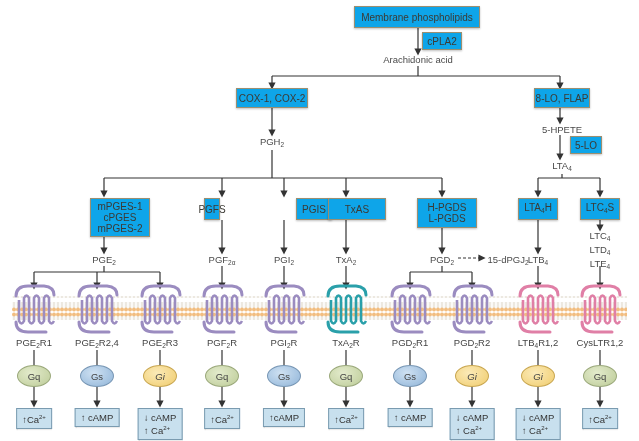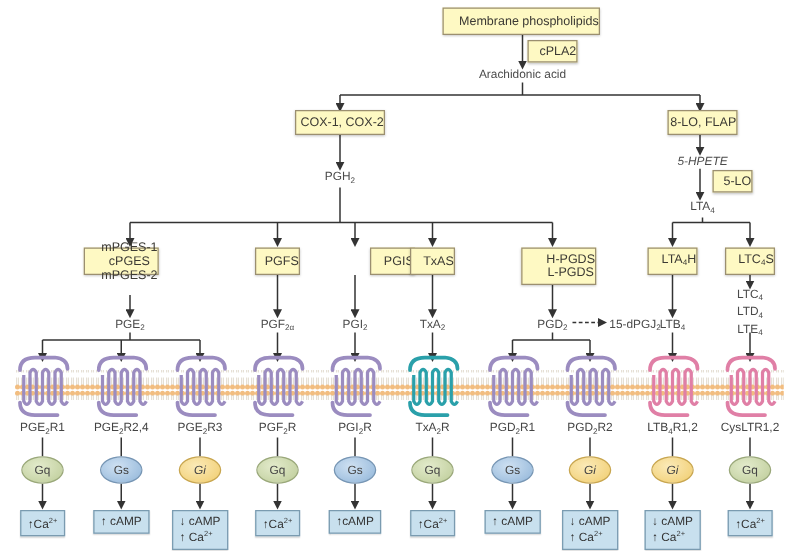--- a/index.html
+++ b/index.html
@@ -1,18 +1,18 @@
 <!DOCTYPE html>
 <html><head>
 <meta charset="utf-8">
 <style>
   html, body { margin:0; padding:0; background:#ffffff; }
   body { width:639px; height:441px; position:relative; overflow:hidden; font-family:"Liberation Sans", sans-serif; color:#3a3a3a; }
   #canvas { position:absolute; left:0; top:0; width:639px; height:441px; }
-  .enz { position:absolute; background:#fef9c3; border:1.5px solid #9b8f70; box-shadow:0 1px 2px rgba(0,0,0,0.25); font-size:10px; color:#3c3a34; display:flex; align-items:center; justify-content:flex-end; text-align:center; line-height:11px; box-sizing:border-box; }
+  .enz { position:absolute; background:#0ea5e9; border:1.5px solid #9b8f70; box-shadow:0 1px 2px rgba(0,0,0,0.25); font-size:10px; color:#3c3a34; display:flex; align-items:center; justify-content:center; text-align:center; line-height:11px; box-sizing:border-box; }
   .lbl { position:absolute; font-size:9.5px; color:#4a4a4a; white-space:nowrap; transform:translateX(-50%); text-align:center; line-height:11px; }
   .lbl sub { font-size:6.5px; vertical-align:-2px; }
   .rlbl { position:absolute; font-size:9.5px; color:#444; white-space:nowrap; transform:translateX(-50%); }
   .rlbl sub { font-size:6.5px; vertical-align:-2px; }
   .gp { position:absolute; width:34px; height:22px; border-radius:50%; border:1px solid #8a8a7a; font-size:9.5px; display:flex; align-items:center; justify-content:center; transform:translateX(-50%); box-sizing:border-box; color:#444; }
   .gq { background:radial-gradient(ellipse at 40% 35%, #e3ebcc, #bccb97); border-color:#9aa87a; }
   .gs { background:radial-gradient(ellipse at 40% 35%, #cfe1f2, #8fb4d8); border-color:#7796b4; }
   .gi { background:radial-gradient(ellipse at 40% 35%, #fbeab8, #f0cc6c); border-color:#c8a650;font-style:italic; }
   .eff { position:absolute; background:#c8e0ee; border:1px solid #7a9bb0; font-size:9.5px; color:#333; transform:translateX(-50%); box-sizing:border-box; padding:3px 5px; line-height:11px; white-space:nowrap; box-shadow:0 1px 1px rgba(0,0,0,0.15); }
   .eff sup { font-size:6px; vertical-align:4px; }
@@ -152,37 +152,37 @@
   <div class="lbl" style="left:418px;top:54px;">Arachidonic acid</div>
 
   <div class="enz" style="left:236px;top:88px;width:72px;height:20px;">
       <span>COX-1, COX-2</span>
     </div>
   <div class="lbl" style="left:272px;top:136px;"><span>PGH</span><sub>2</sub></div>
 
   <div class="enz" style="left:534px;top:88px;width:56px;height:20px;">
       <span>8-LO, FLAP</span>
     </div>
-  <div class="lbl" style="left:562px;top:124px;font-style:italic;">5-HPETE</div>
+  <div class="lbl" style="left:562px;top:124px;">5-HPETE</div>
   <div class="enz" style="left:570px;top:136px;width:32px;height:18px;">
       <span>5-LO</span>
     </div>
   <div class="lbl" style="left:562px;top:160px;"><span>LTA</span><sub>4</sub></div>
 
   <div id="dyn">
-      <div class="enz" style="left: 67px; top: 198px; width: 60px; height: 22px;">
+      <div class="enz" style="left: 90px; top: 198px; width: 60px; height: 39px;">
         <span>mPGES-1<br>cPGES<br>mPGES-2</span>
       </div>
-      <div class="enz" style="left: 204px; top: 198px; width: 36px; height: 22px;">
+      <div class="enz" style="left: 204px; top: 198px; width: 16px; height: 22px;">
         <span>PGFS</span>
       </div>
       <div class="enz" style="left: 266px; top: 198px; width: 36px; height: 22px; margin-left: 30px;">
         <span>PGIS</span>
       </div>
-      <div class="enz" style="left: 328px; top: 198px; width: 36px; height: 22px;">
+      <div class="enz" style="left: 328px; top: 198px; width: 58px; height: 22px;">
         <span>TxAS</span>
       </div>
       <div class="enz" style="left: 417px; top: 198px; width: 60px; height: 30px;">
         <span>H-PGDS<br>L-PGDS</span>
       </div>
       <div class="enz" style="left: 518px; top: 198px; width: 40px; height: 22px;">
         <span>LTA<sub style="font-size: 6.5px; vertical-align: -2px;">4</sub>H</span>
       </div>
       <div class="enz" style="left: 580px; top: 198px; width: 40px; height: 22px;">
         <span>LTC<sub style="font-size: 6.5px; vertical-align: -2px;">4</sub>S</span>

